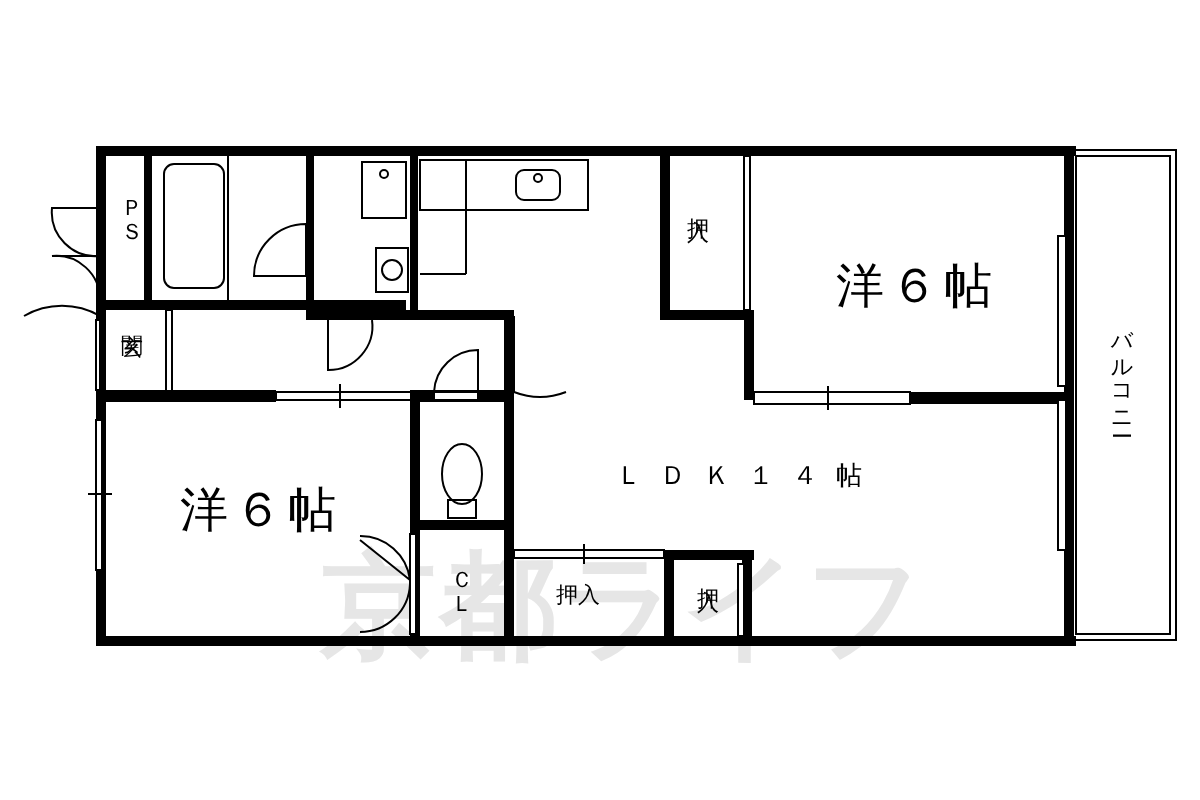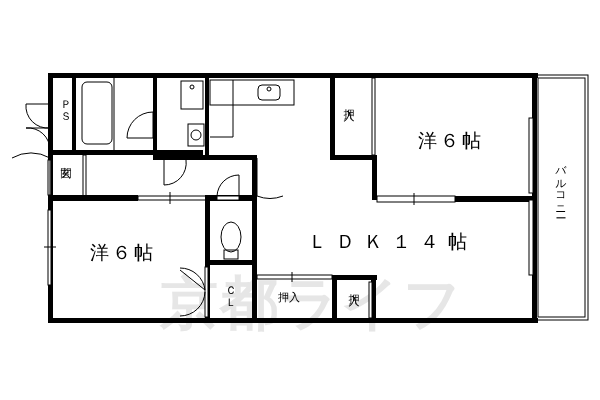--- a/index.html
+++ b/index.html
@@ -3,22 +3,22 @@
 <meta charset="utf-8">
 <style>
   html, body { margin: 0; padding: 0; background: #ffffff; }
   body { width: 600px; height: 400px; overflow: hidden; position: relative; font-family: "DejaVu Sans", sans-serif; }
   #plan { position: absolute; left: 0; top: 0; width: 600px; height: 400px; }
   .wall { fill: #000; }
   .thin { fill: none; stroke: #000; stroke-width: 1; }
   .win { fill: #fff; stroke: #000; stroke-width: 1; }
   .door { fill: none; stroke: #000; stroke-width: 1; }
   .lbl { position: absolute; color: #000; white-space: nowrap; line-height: 1; }
-  .room-big { font-size: 19px; letter-spacing: 3px; }
-  .room-ldk { font-size: 19px; letter-spacing: 9px; }
+  .room-big { font-size: 24px; letter-spacing: 3px; }
+  .room-ldk { font-size: 13px; letter-spacing: 9px; }
   .small { font-size: 11px; }
   .vert { writing-mode: vertical-rl; text-orientation: upright; font-size: 11px; letter-spacing: 1px; }
   .wm { position: absolute; left: 160px; top: 265px; font-size: 58px; font-weight: bold; color: #e6e6e6; letter-spacing: 2px; z-index: 0; }
 </style>
 </head>
 <body>
 
 <div class="wm">京都ライフ</div>
 
 <svg id="plan" viewBox="0 0 600 400" xmlns="http://www.w3.org/2000/svg">

